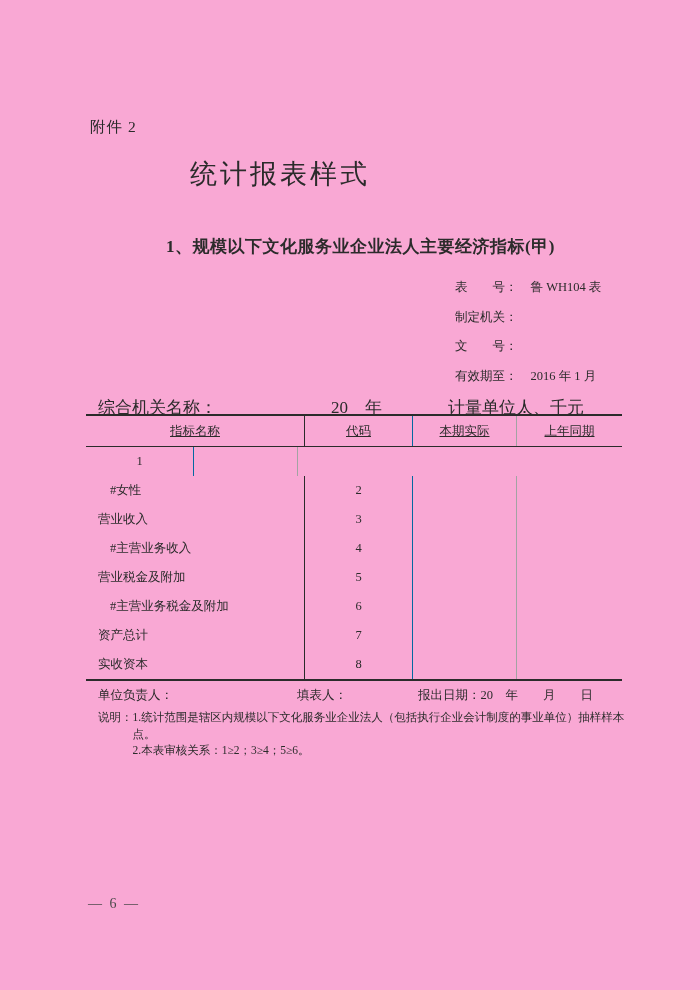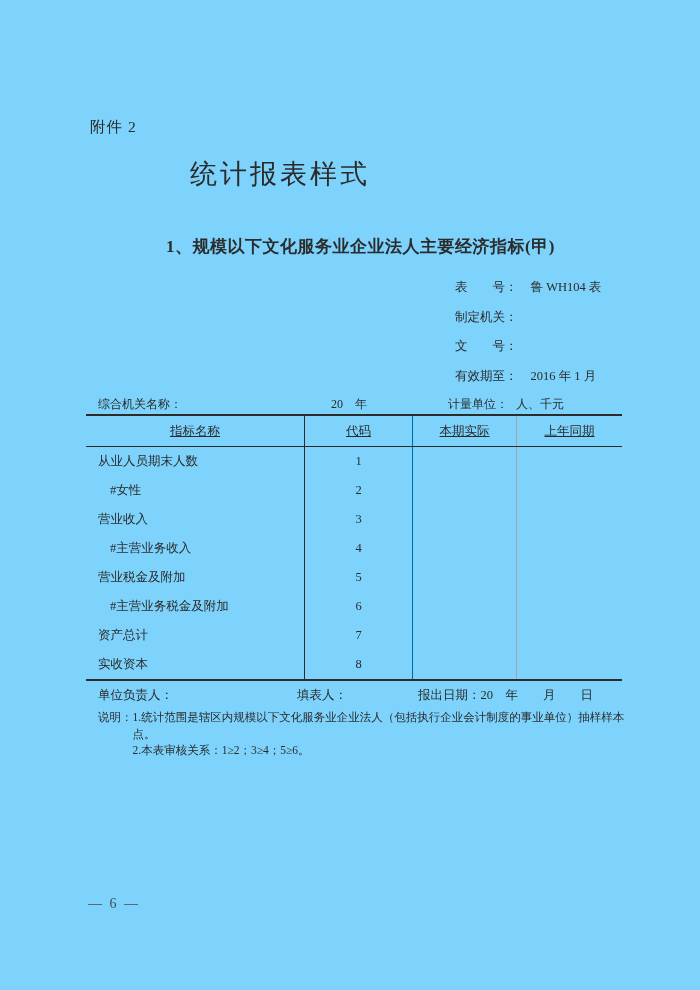--- a/index.html
+++ b/index.html
@@ -6,21 +6,21 @@
   html, body { width: 700px; height: 990px; }
   body {
     background: #ffffff;
     font-family: "Liberation Serif", "DejaVu Serif", serif;
     color: #2b2b2b;
   }
   .page {
     position: relative;
     width: 700px;
     height: 990px;
-    background: #7dd3fc;
+    background: #f9a8d4;
     overflow: hidden;
   }
 
   
   .attachment-label {
     position: absolute; left: 90px; top: 117px;
     font-size: 15.5px; letter-spacing: 1px;
   }
   .main-title {
     position: absolute; left: 0; top: 156px; width: 560px;
@@ -34,21 +34,21 @@
   
   .meta-block {
     position: absolute; left: 455px; top: 273px; font-size: 12.5px;
   }
   .meta-line { height: 29.5px; display: flex; align-items: center; }
   .meta-value { margin-left: 13px; }
 
   
   .info-row {
     position: absolute; left: 0; top: 396px; width: 700px; height: 17px;
-    font-size: 12px;
+    font-size: 17px;
   }
   .org-label  { position: absolute; left: 98px; }
   .year-text  { position: absolute; left: 331px; }
   .unit-label { position: absolute; left: 448px; }
   .unit-value { position: absolute; left: 516px; }
 
   
   .form-table {
     position: absolute; left: 86px; top: 414px; width: 536px;
     border-top: 2px solid #2b2b2b;
@@ -129,21 +129,20 @@
 
   <div class="form-table">
     <div class="thead">
       <div class="cell col-name">指标名称</div>
       <div class="cell col-code">代码</div>
       <div class="cell col-cur">本期实际</div>
       <div class="cell col-prev">上年同期</div>
     </div>
 
     <div class="trow">
-      <div class="cell col-name" data-indent="false">从业人员期末人数</div>
       <div class="cell col-code">1</div>
       <div class="cell col-cur"></div>
       <div class="cell col-prev"></div>
     </div>
     <div class="trow">
       <div class="cell col-name" data-indent="true">#女性</div>
       <div class="cell col-code">2</div>
       <div class="cell col-cur"></div>
       <div class="cell col-prev"></div>
     </div>

